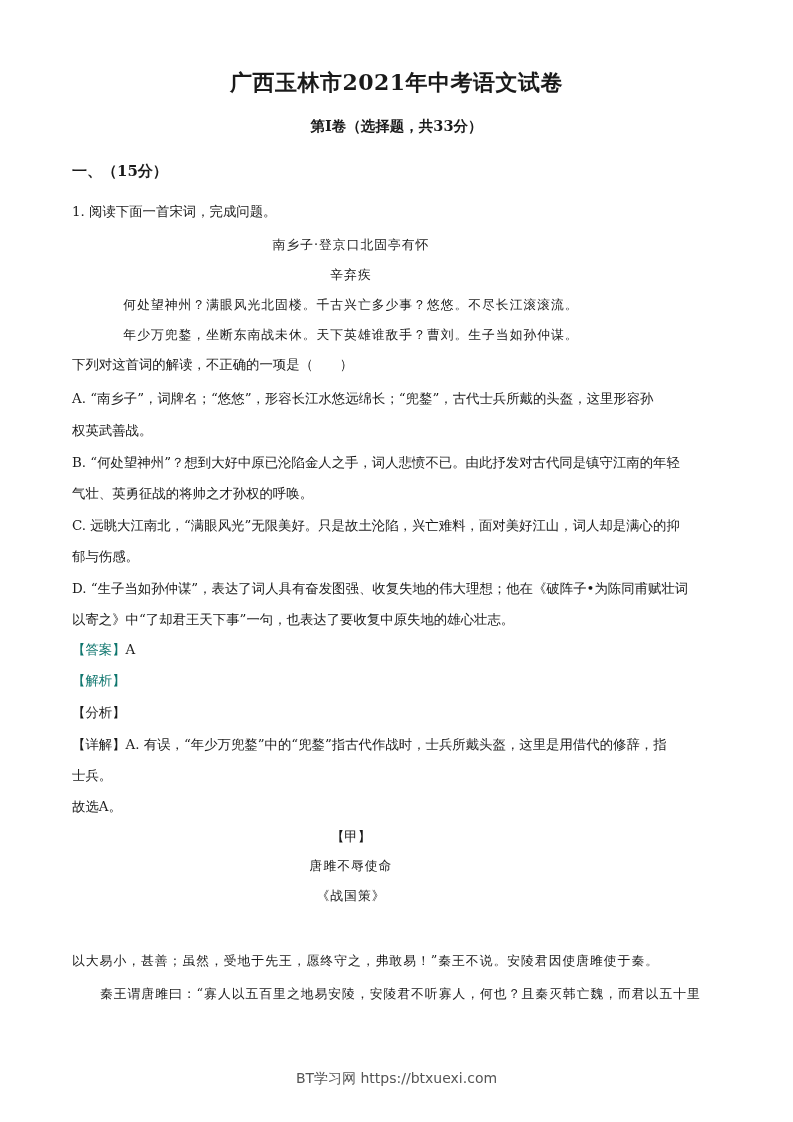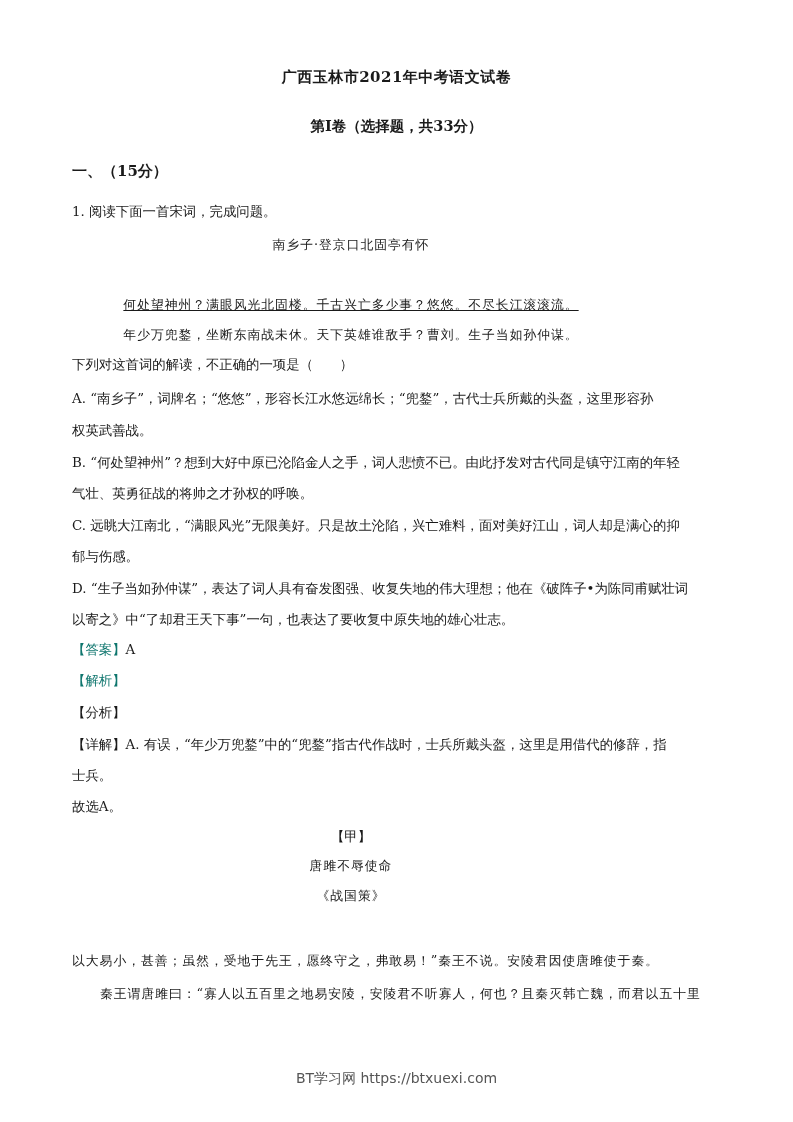--- a/index.html
+++ b/index.html
@@ -5,21 +5,21 @@
     html, body { margin: 0; padding: 0; background: #ffffff; }
     body {
       width: 793px; height: 1122px; position: relative; overflow: hidden;
       font-family: "DejaVu Serif", "Liberation Serif", serif;
       color: #1a1a1a;
     }
     .page { position: absolute; left: 0; top: 0; width: 793px; height: 1122px; }
     .abs { position: absolute; white-space: nowrap; }
     .title {
       left: 0; width: 793px; top: 68px; text-align: center;
-      font-size: 15px; font-weight: bold; letter-spacing: 0.5px;
+      font-size: 22px; font-weight: bold; letter-spacing: 0.5px;
     }
     .subtitle {
       left: 0; width: 793px; top: 117px; text-align: center;
       font-size: 14.5px; font-weight: bold;
     }
     .section {
       left: 72px; top: 162px; font-size: 15px; font-weight: bold;
     }
     .line { left: 72px; font-size: 13.4px; line-height: 18px; }
     .kaiti { font-family: "DejaVu Serif", serif; font-size: 12.8px; letter-spacing: 1px; }
@@ -37,21 +37,22 @@
 
 <div class="page">
 
   <div class="abs title">广西玉林市2021年中考语文试卷</div>
   <div class="abs subtitle">第I卷（选择题，共33分）</div>
   <div class="abs section">一、（15分）</div>
 
   <div class="abs line" style="top:203px;">1. 阅读下面一首宋词，完成问题。</div>
 
   <div class="abs center kaiti" style="top:237px;">南乡子·登京口北固亭有怀</div>
-  <div class="abs center kaiti" style="top:297px;text-decoration:underline;">何处望神州？满眼风光北固楼。千古兴亡多少事？悠悠。不尽长江滚滚流。</div>
+  <div class="abs center kaiti" style="top:267px;">辛弃疾</div>
+  <div class="abs center kaiti" style="top:297px;">何处望神州？满眼风光北固楼。千古兴亡多少事？悠悠。不尽长江滚滚流。</div>
   <div class="abs center kaiti" style="top:327px;">年少万兜鍪，坐断东南战未休。天下英雄谁敌手？曹刘。生子当如孙仲谋。</div>
 
   <div class="abs line" style="top:356px;">下列对这首词的解读，不正确的一项是（　　）</div>
 
   <div class="abs line" style="top:390px;">A. “南乡子”，词牌名；“悠悠”，形容长江水悠远绵长；“兜鍪”，古代士兵所戴的头盔，这里形容孙</div>
   <div class="abs line" style="top:422px;">权英武善战。</div>
 
   <div class="abs line" style="top:454px;">B. “何处望神州”？想到大好中原已沦陷金人之手，词人悲愤不已。由此抒发对古代同是镇守江南的年轻</div>
   <div class="abs line" style="top:485px;">气壮、英勇征战的将帅之才孙权的呼唤。</div>
 

